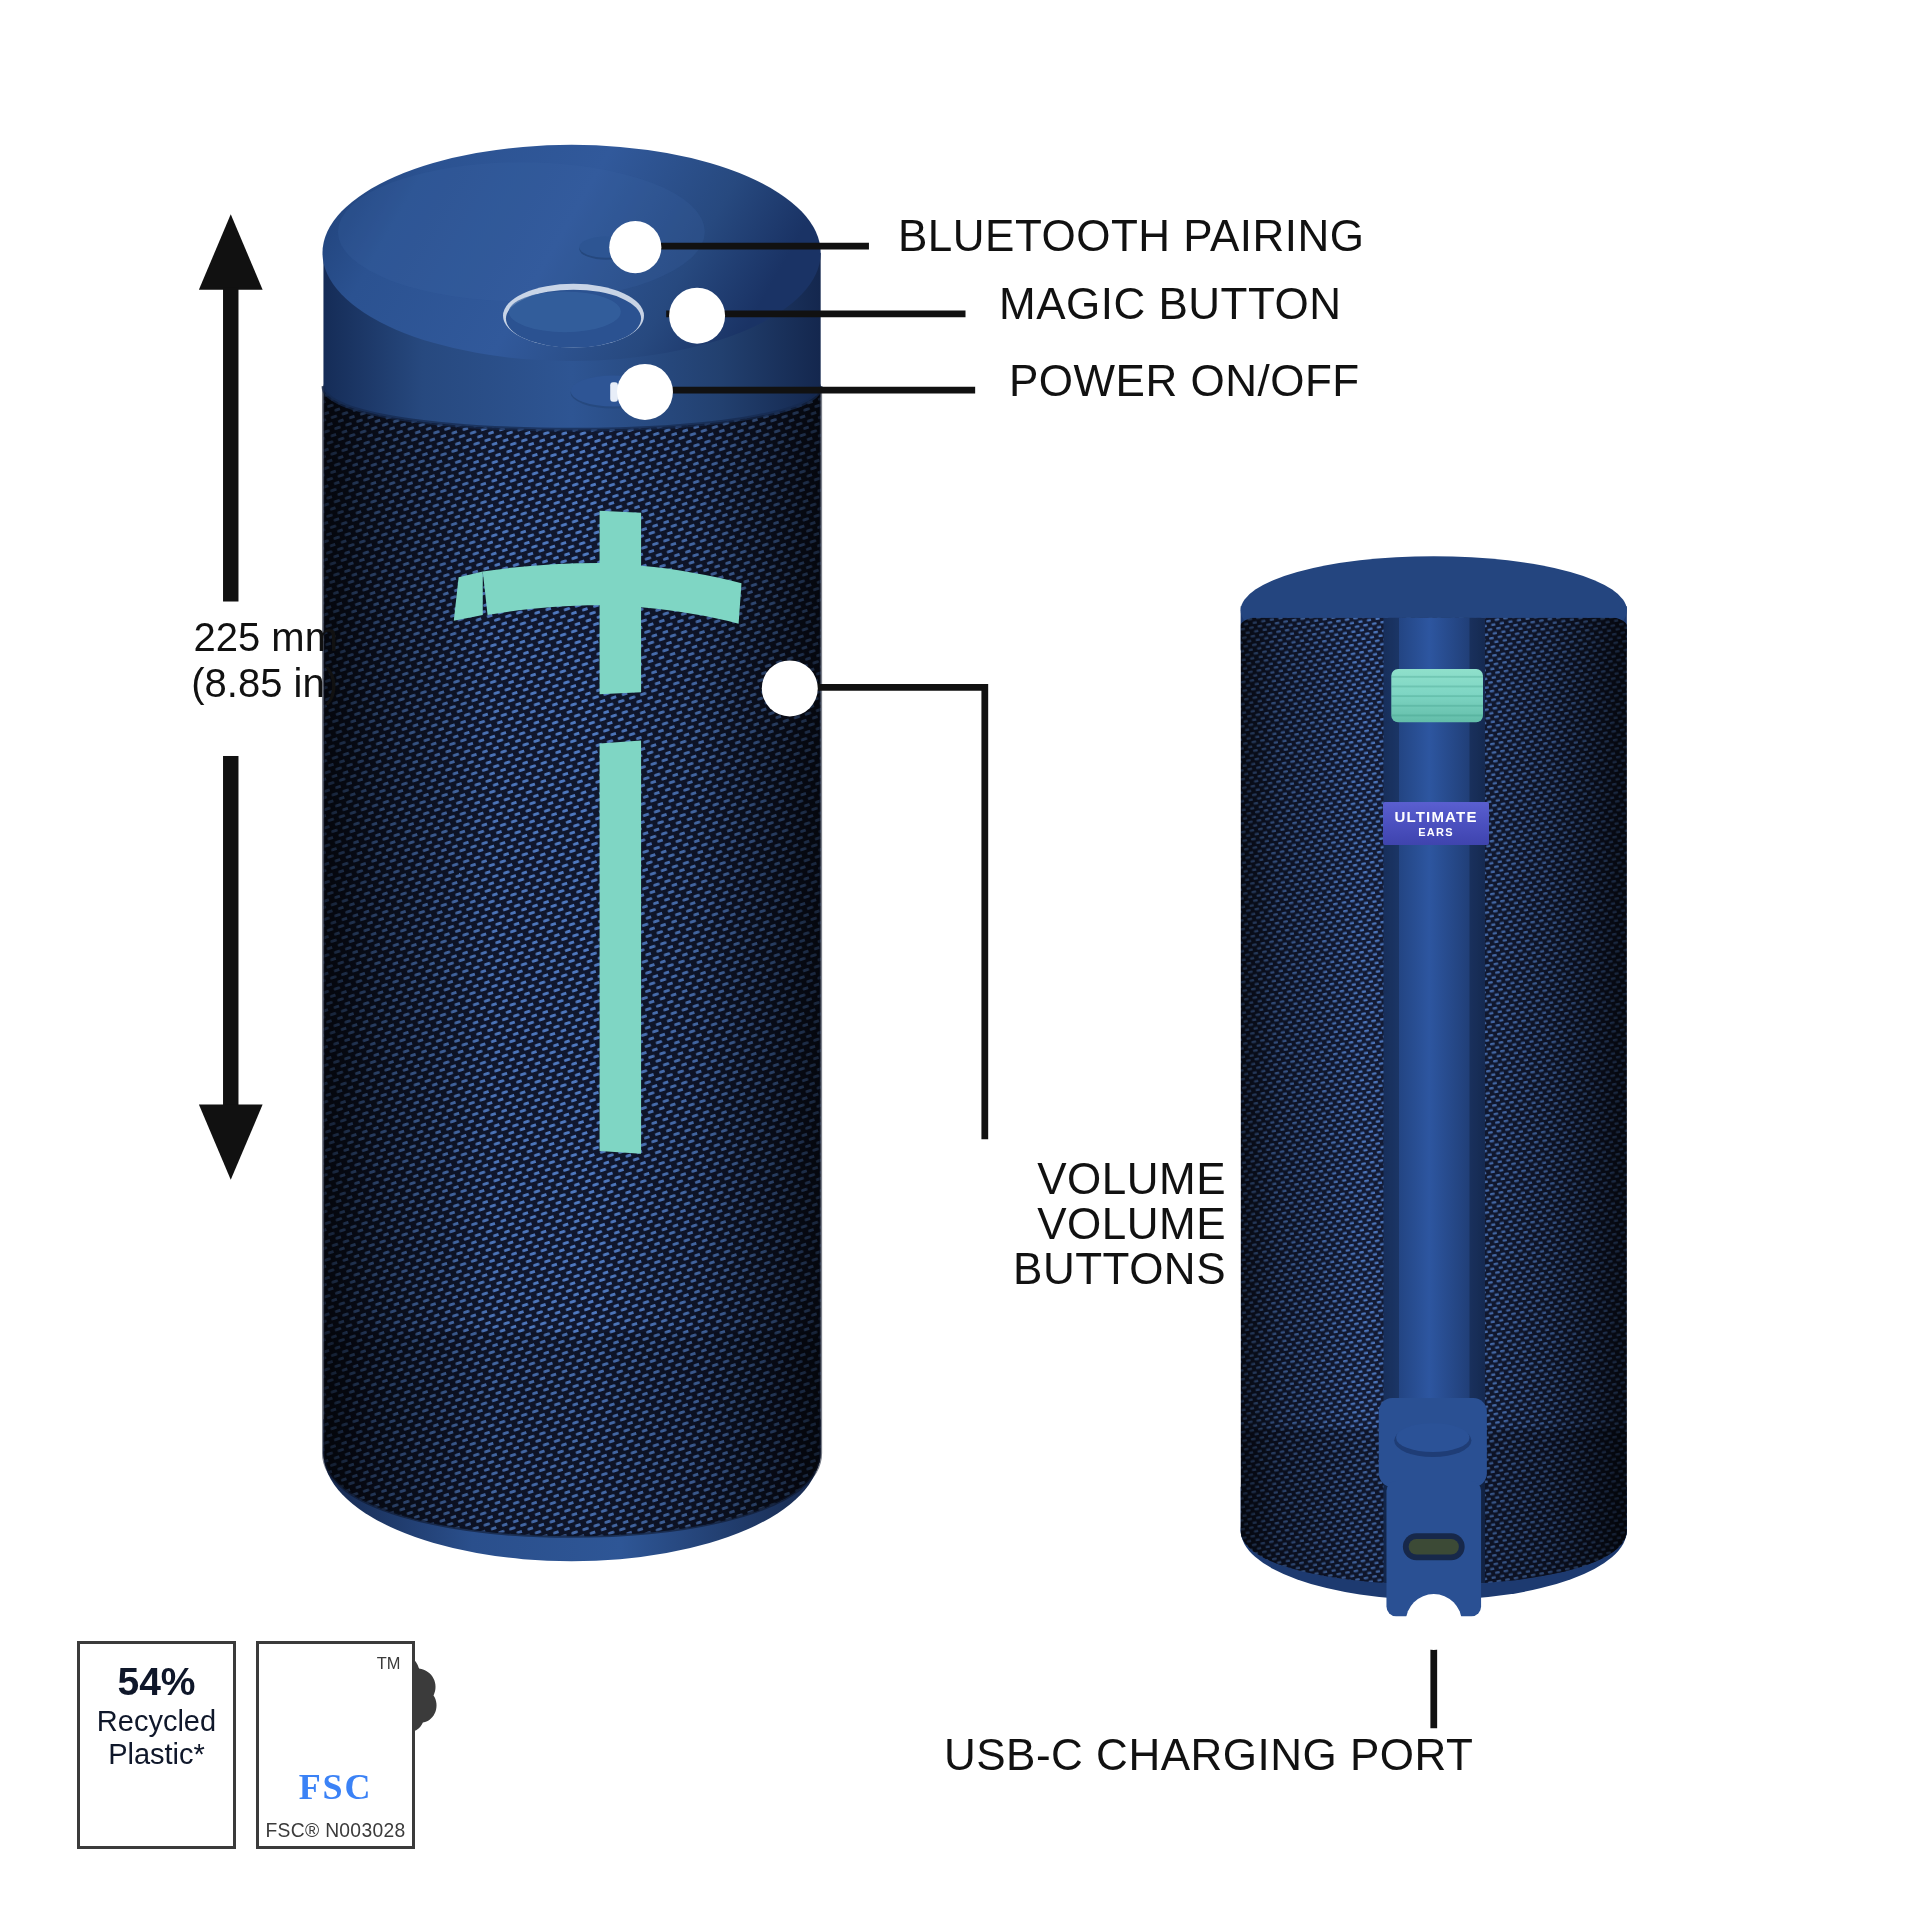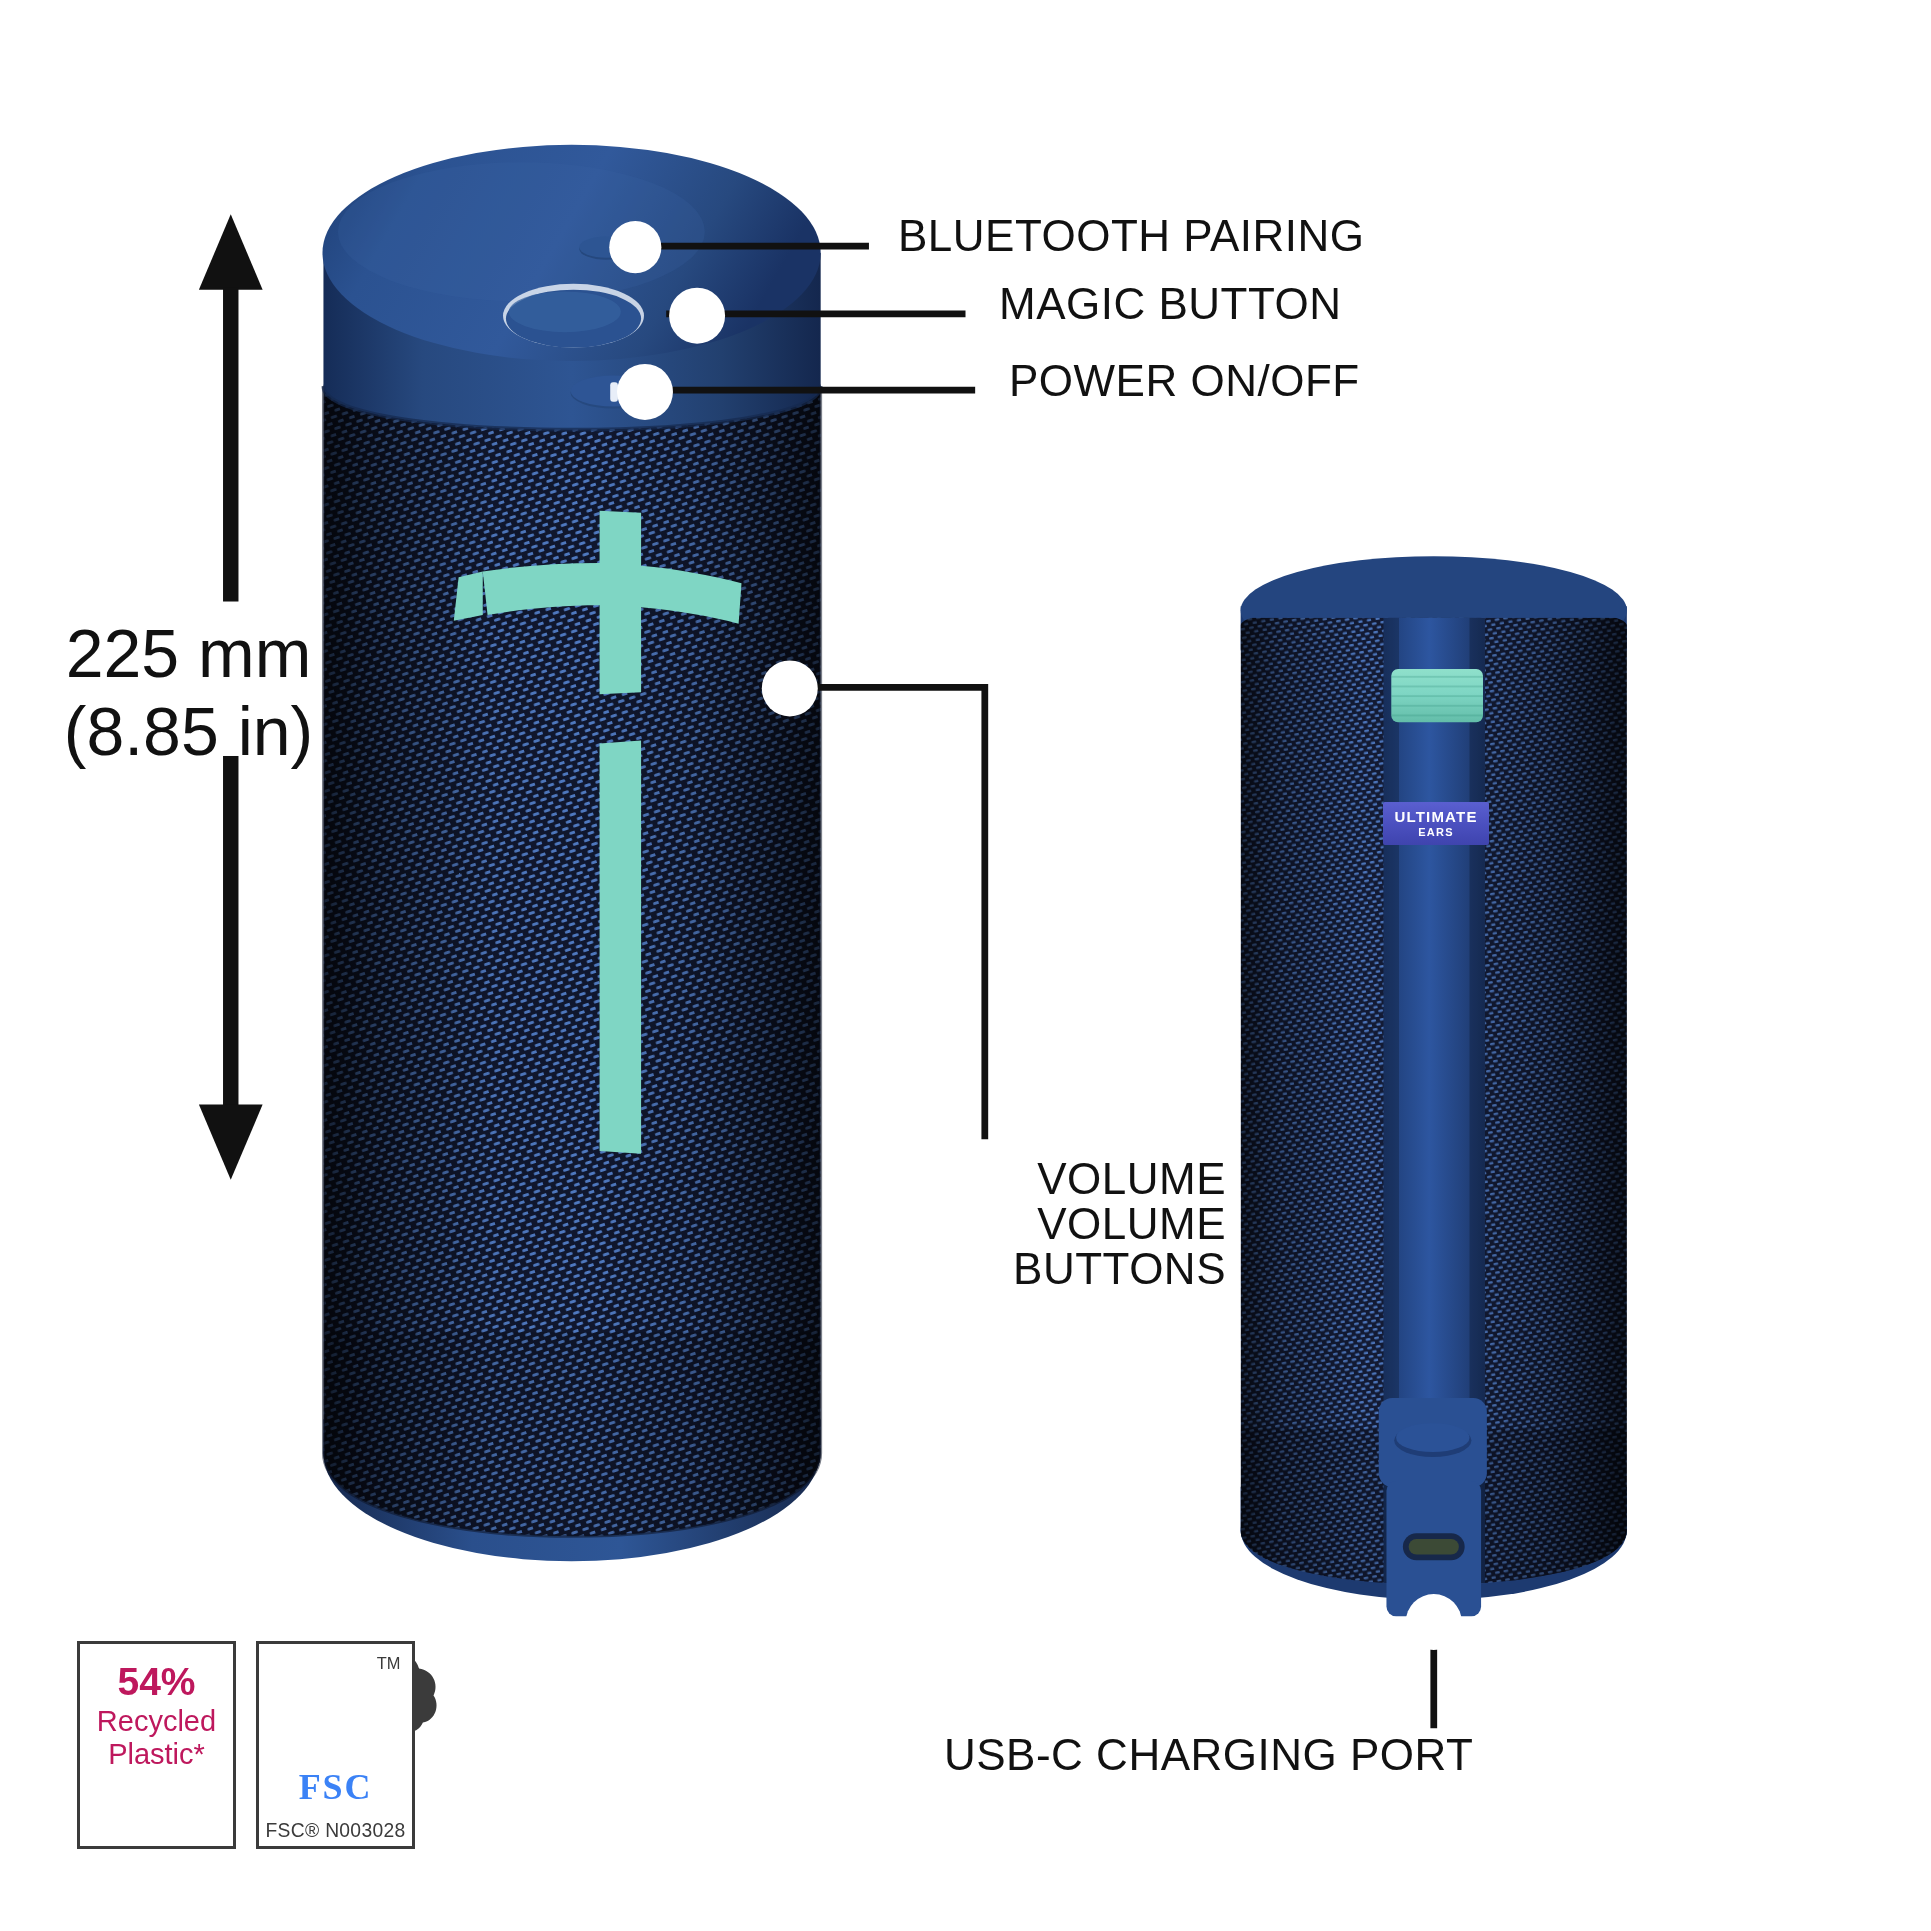--- a/index.html
+++ b/index.html
@@ -31,37 +31,37 @@
     letter-spacing: 0.5px;
     line-height: 1.02;
     white-space: nowrap;
     color: #111111;
   }
   .callout-label.multi { white-space: normal; text-align: right; margin-top: 16px; }
 
   
   .dim-text {
     position: absolute;
-    font-size: 68px;
+    font-size: 40px;
     line-height: 1.14;
     color: #111111;
-    text-align: center;
+    text-align: right;
     white-space: nowrap;
   }
 
   
   .badge-box {
     position: absolute;
     border: 3.9px solid #3b3b3b;
     background: #ffffff;
     box-sizing: border-box;
   }
   .badge-text {
     text-align: center;
-    color: #be185d;
+    color: #0f172a;
     font-size: 29px;
     line-height: 1.16;
     font-weight: 400;
   }
   .badge-text .big { font-size: 39px; font-weight: 700; display:block; }
   .fsc-word {
     font-family: "Liberation Serif", serif;
     font-weight: 700;
     font-size: 36px;
     letter-spacing: 1.9px;

